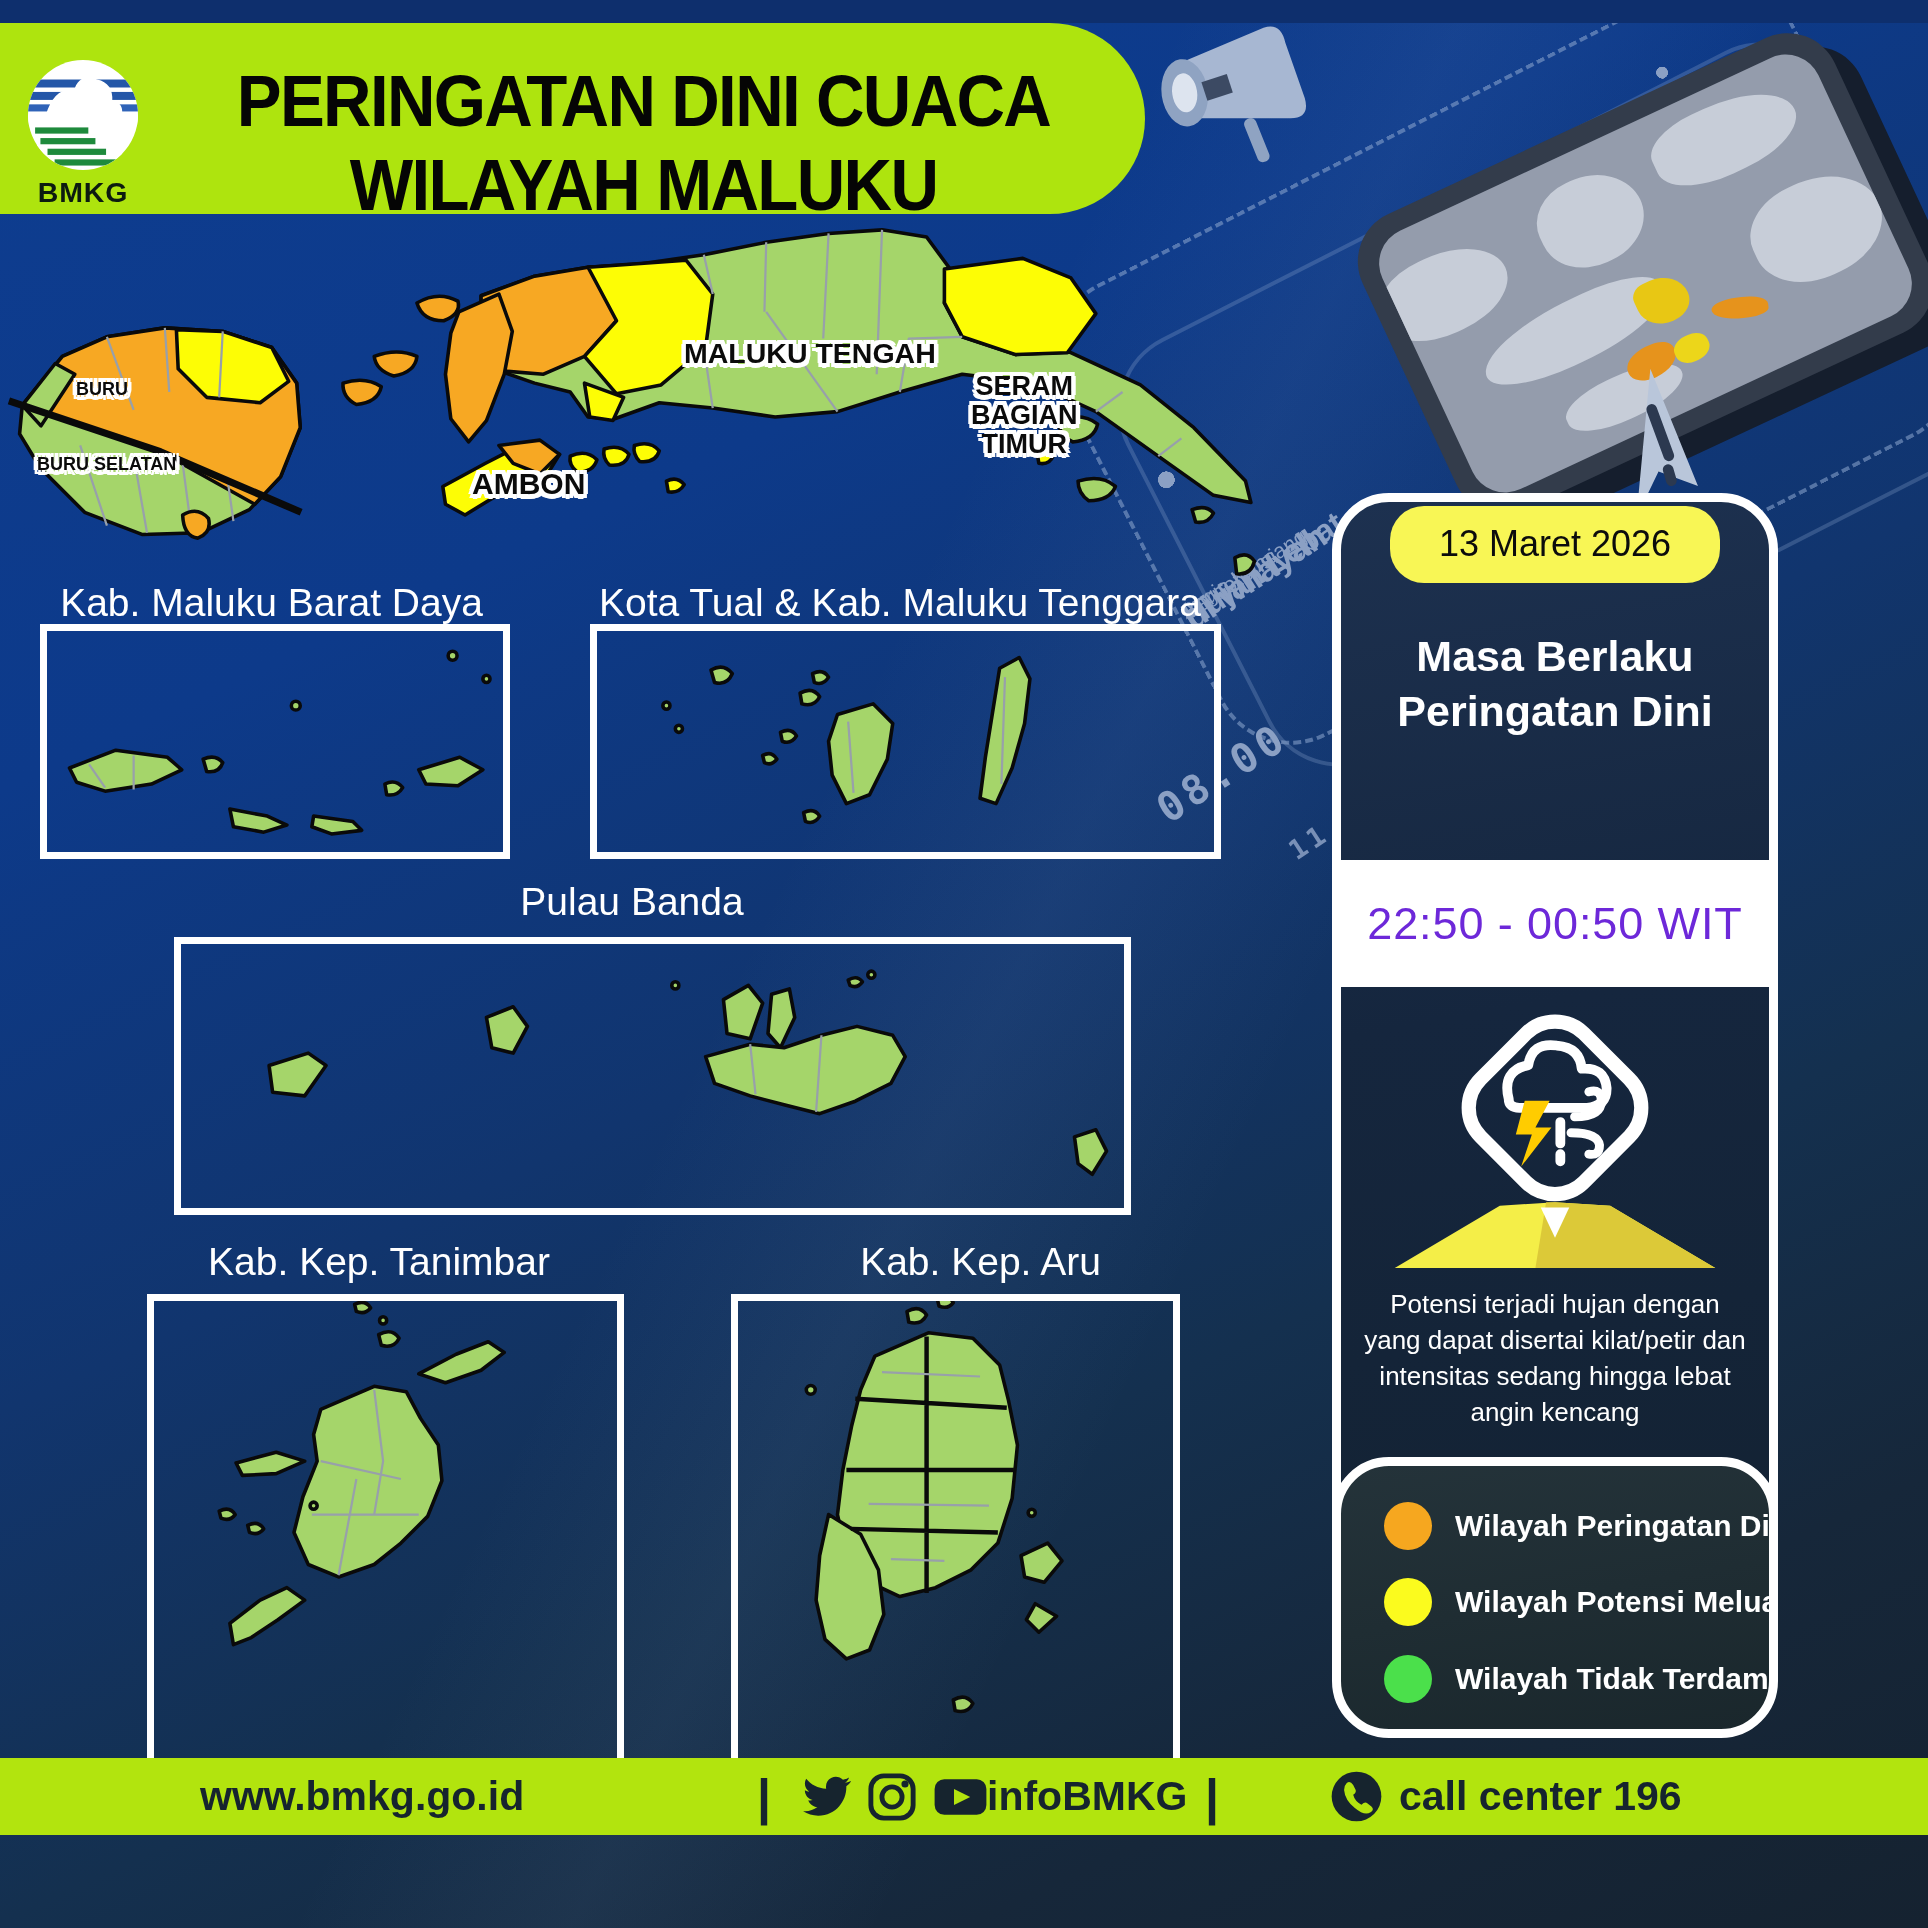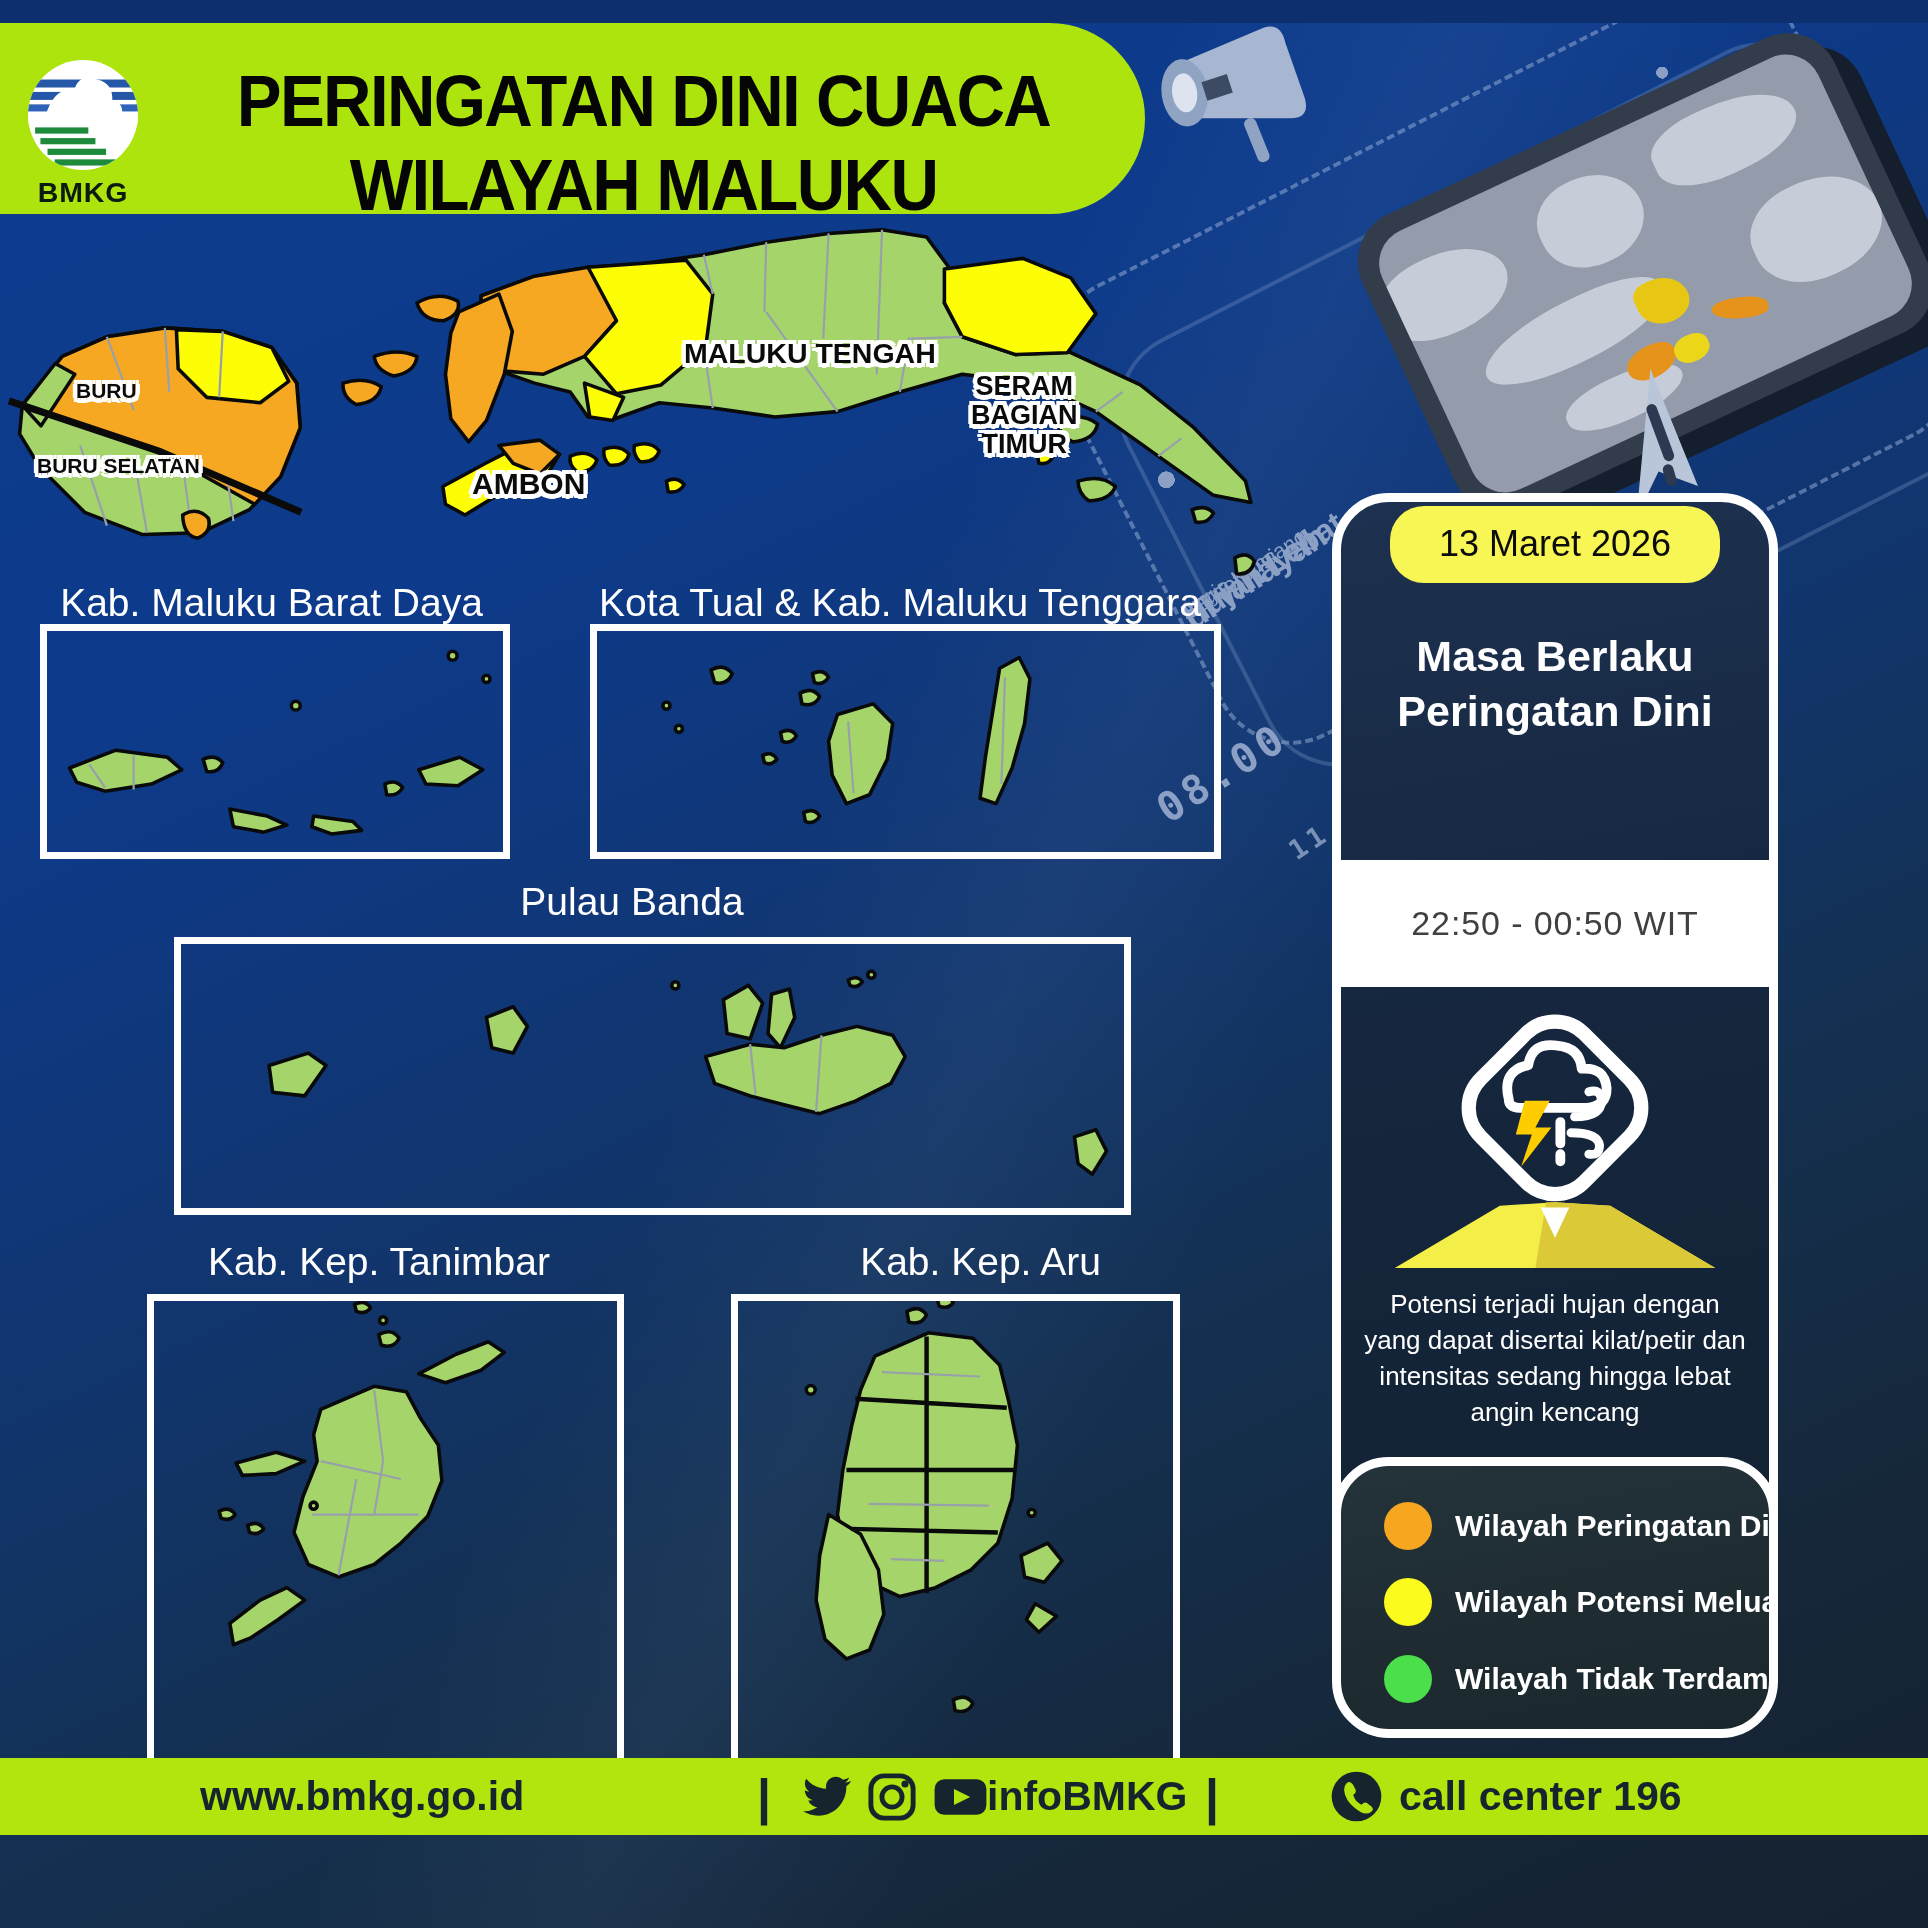--- a/index.html
+++ b/index.html
@@ -25,35 +25,35 @@
   .phone{left:316px;top:102px;width:521px;height:325px;transform:rotate(-25deg);background:#333c4b;border-radius:52px;box-shadow:18px 23px 0 #151e2d;}
   .phone-screen{left:19.6px;top:19.6px;right:19.6px;bottom:19.6px;background:#949cac;border-radius:36px;overflow:hidden;}
   .blob{background:#c7cdd8;border-radius:45% 55% 50% 50%;}
   .dotgrid{display:grid;grid-template-columns:repeat(4,1fr);grid-gap:12.5px;transform:rotate(-25deg);}
   .dotgrid i{width:16px;height:16px;border-radius:50%;background:#8ba0c4;display:block;}
   .dotgrid.small i{width:10.7px;height:10.7px;}
   .rot-text{left:85px;top:521px;width:267px;text-align:center;transform:rotate(-33deg);color:#8ba0c4;font-weight:bold;line-height:1.25;}
   .rt1{font-size:23px;font-weight:normal;}.rt2{font-size:32px;}.rt3{font-size:21.4px;font-weight:normal;}.rt4{font-size:34px;}
   .clock{font-family:"DejaVu Sans Mono",monospace;color:#8ba0c4;font-weight:bold;transform:rotate(-33deg);letter-spacing:4.5px;}
   
-  .maplabel{z-index:4;color:#0b0b0b;font-weight:bold;font-size:21px;white-space:nowrap;text-align:center;
+  .maplabel{z-index:4;color:#0b0b0b;font-weight:bold;font-size:18px;white-space:nowrap;text-align:center;
     text-shadow:-3.6px -3.6px 0 #fff,3.6px -3.6px 0 #fff,-3.6px 3.6px 0 #fff,3.6px 3.6px 0 #fff,0 -4.5px 0 #fff,0 4.5px 0 #fff,-4.5px 0 0 #fff,4.5px 0 0 #fff;}
   
   .inset-title{z-index:4;color:#fff;font-size:39px;text-align:center;white-space:nowrap;}
   .inset-box{z-index:3;border:7.1px solid #fff;}
   
   .panel{left:1332px;width:446px;border:9px solid #fff;border-radius:57px;z-index:5;box-sizing:border-box;
     background:linear-gradient(170deg,#1d3150 0%,#15263e 45%,#132232 100%);overflow:hidden;}
   .panel1{top:493px;height:1133px;}
   .panel2{top:1457px;height:281px;background:linear-gradient(170deg,#24333a 0%,#1a272c 100%);}
   .date-pill{position:absolute;left:50%;top:3.6px;transform:translateX(-50%);width:330px;height:77px;background:#f8f655;
     border-radius:34px;display:flex;align-items:center;justify-content:center;font-size:36px;color:#0c0c0c;}
   .validity{position:absolute;left:0;top:127px;width:100%;text-align:center;color:#fff;font-size:43px;font-weight:600;line-height:55px;}
   .timestrip{position:absolute;left:0;top:358px;width:100%;height:127px;background:#fff;display:flex;align-items:center;justify-content:center;}
-  .timetext{color:#404040;font-size:34px;letter-spacing:0.9px;}
+  .timetext{color:#6d28d9;font-size:45px;letter-spacing:0.9px;}
   .warnart{position:absolute;left:0;top:499px;width:428px;height:276px;}
   .desc{position:absolute;left:0;top:784px;width:100%;text-align:center;color:#fff;font-size:26px;line-height:36px;}
   .desc div{white-space:nowrap;}
   .legend-row{position:absolute;left:43px;display:flex;align-items:center;gap:23px;}
   .legend-dot{width:48px;height:48px;border-radius:50%;flex:none;}
   .legend-label{color:#fff;font-weight:bold;font-size:30px;white-space:nowrap;}
   
   .footer{left:0;top:1758px;width:1928px;height:77px;background:#b2e40e;z-index:6;color:#16242e;}
   .footer .abs{top:0;height:77px;display:flex;align-items:center;}
   .ftext{font-size:41px;font-weight:bold;white-space:nowrap;}

